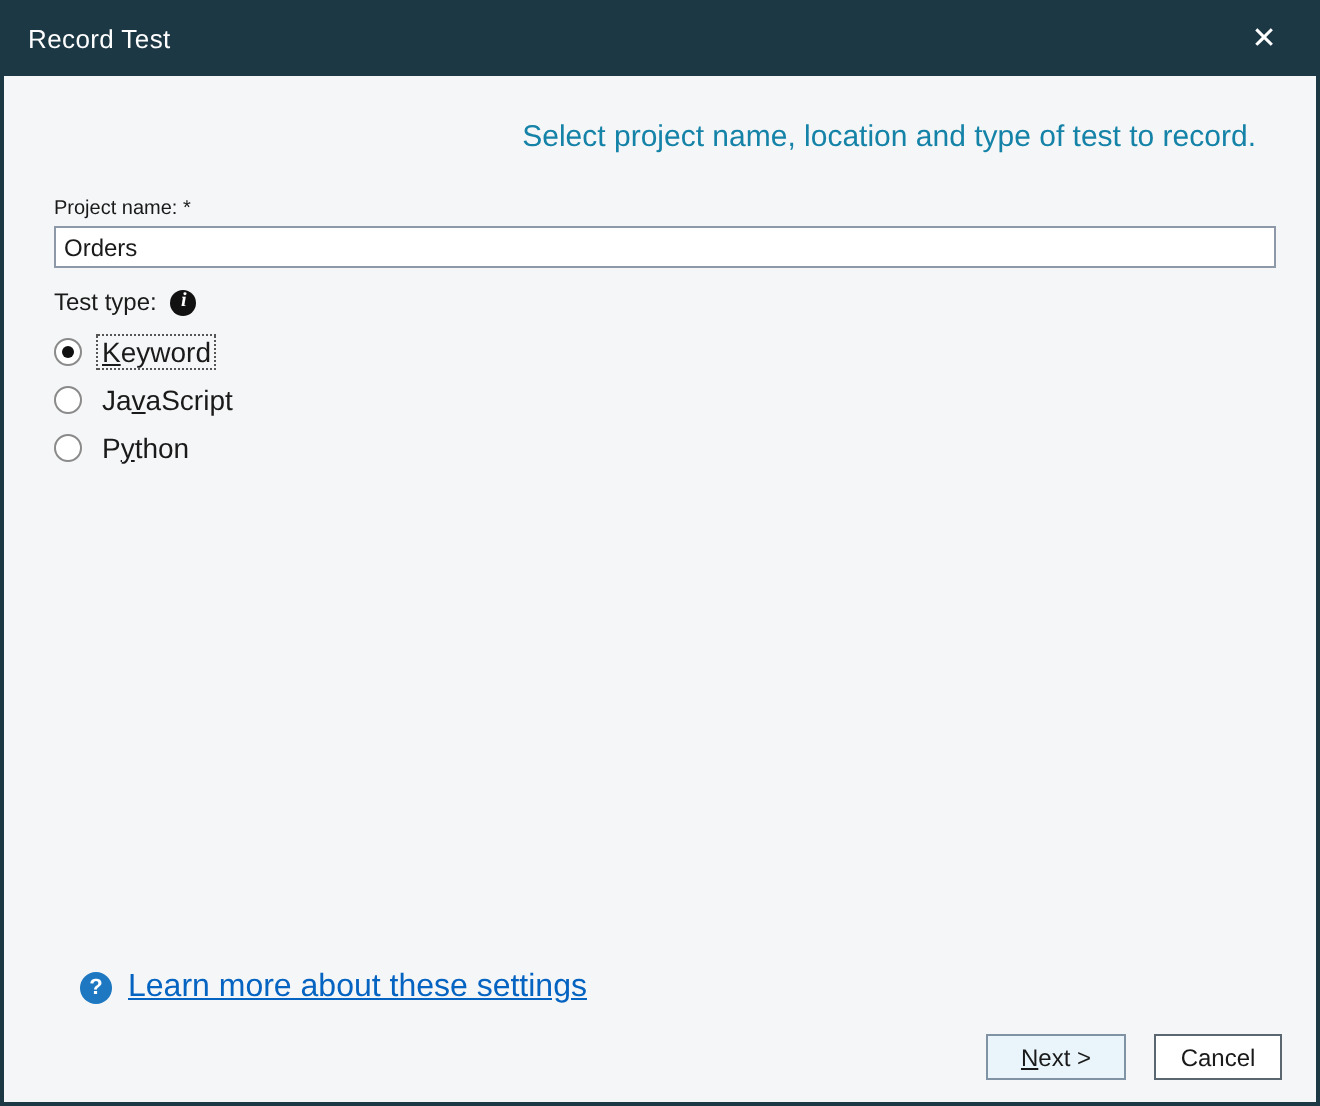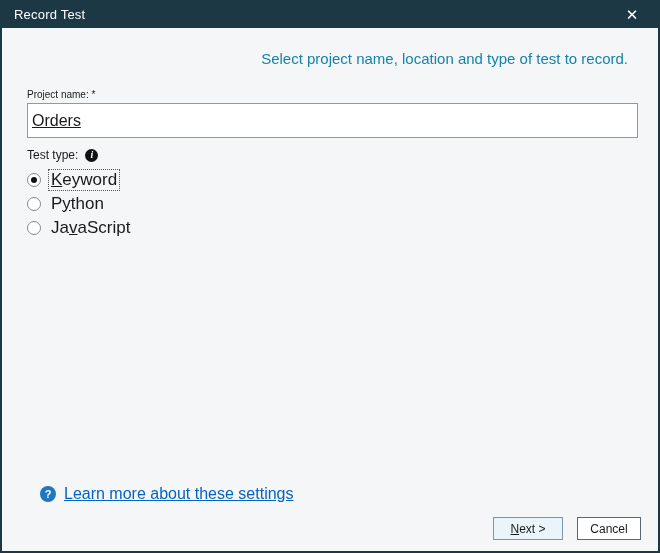--- a/index.html
+++ b/index.html
@@ -10,21 +10,21 @@
     color: #1a1a1a;
     overflow: hidden;
   }
   .window {
     width: 660px; height: 553px;
     background: #1c3845;
     padding: 0 2px 2px 2px;
     display: flex; flex-direction: column;
   }
   .titlebar {
-    height: 28px;
+    height: 38px;
     background: #1c3845;
     color: #ffffff;
     display: flex; align-items: center;
     padding: 0 12px;
     flex: 0 0 auto;
   }
   .titlebar-title { font-size: 13px; letter-spacing: 0.2px; }
   .titlebar-spacer { flex: 1; }
   .close-btn {
     color: #ffffff; font-size: 15px; line-height: 1;
@@ -42,29 +42,29 @@
     font-size: 15px;
     padding: 22px 30px 0 30px;
     text-align: right;
   }
   .form-area { padding: 22px 20px 0 25px; }
   .field-group { margin-bottom: 10px; }
   .field-label { font-size: 10px; color: #1a1a1a; margin-bottom: 3px; }
   .field-label .mn { text-decoration: underline; }
   .req { color: #1a1a1a; }
   .text-input {
-    width: 100%; height: 35px;
+    width: 100%; height: 21px;
     border: 1px solid #8d98a9;
     background: #ffffff;
     font-family: "Liberation Sans", "DejaVu Sans", sans-serif;
-    font-size: 16px;
+    font-size: 12px;
     color: #1a1a1a;
     padding: 0 4px;
     outline: none;
-    display: flex; align-items: center; text-decoration: underline;
+    display: flex; align-items: center;
   }
   .input-with-browse { position: relative; }
   .browse-ellipsis {
     position: absolute; right: 6px; top: 0; height: 21px;
     display: flex; align-items: flex-end; padding-bottom: 5px;
     color: #555; font-size: 11px; letter-spacing: 1px;
     cursor: pointer;
   }
   .testtype-group { margin-top: 0; }
   .testtype-header { display: flex; align-items: center; gap: 7px; margin-bottom: 10px; }
@@ -81,21 +81,21 @@
     margin: 0 0 9px 0; height: 15px;
   }
   .radio-circle {
     width: 14px; height: 14px; border-radius: 50%;
     border: 1px solid #8a8a8a; background: #ffffff;
     display: flex; align-items: center; justify-content: center;
     flex: 0 0 auto;
   }
   .radio-circle .dot { width: 6px; height: 6px; border-radius: 50%; background: transparent; }
   .radio-row.selected .radio-circle .dot { background: #111111; }
-  .radio-label { font-size: 17px; padding: 0 2px; border: 1px dotted transparent; }
+  .radio-label { font-size: 14px; padding: 0 2px; border: 1px dotted transparent; }
   .radio-row.selected .radio-label { border: 1px dotted #555555; }
   .radio-label .mn { text-decoration: underline; }
   .footer-link {
     position: absolute; left: 38px; bottom: 48px;
     display: flex; align-items: center; gap: 8px;
   }
   .help-icon {
     width: 16px; height: 16px; border-radius: 50%;
     background: #1d78c1; color: #ffffff;
     font-size: 11px; font-weight: bold;
@@ -163,28 +163,28 @@
           <span class="radio-circle">
               <span class="dot"></span>
             </span>
           <span class="radio-label"><span></span><span class="mn">K</span><span>eyword</span></span>
         </div>
 
         <div class="radio-row">
           <span class="radio-circle">
               <span class="dot"></span>
             </span>
-          <span class="radio-label"><span>P</span><span class="mn">y</span><span>thon</span></span>
+          <span class="radio-label"><span>Ja</span><span class="mn">v</span><span>aScript</span></span>
         </div>
 
         <div class="radio-row">
           <span class="radio-circle">
               <span class="dot"></span>
             </span>
-          <span class="radio-label"><span>Ja</span><span class="mn">v</span><span>aScript</span></span>
+          <span class="radio-label"><span>P</span><span class="mn">y</span><span>thon</span></span>
         </div>
       </div>
     </div>
 
     <div class="footer-link">
       <span class="help-icon">?</span>
       <span class="link-text">Learn more about these settings</span>
     </div>
 
     <div class="button-row">

